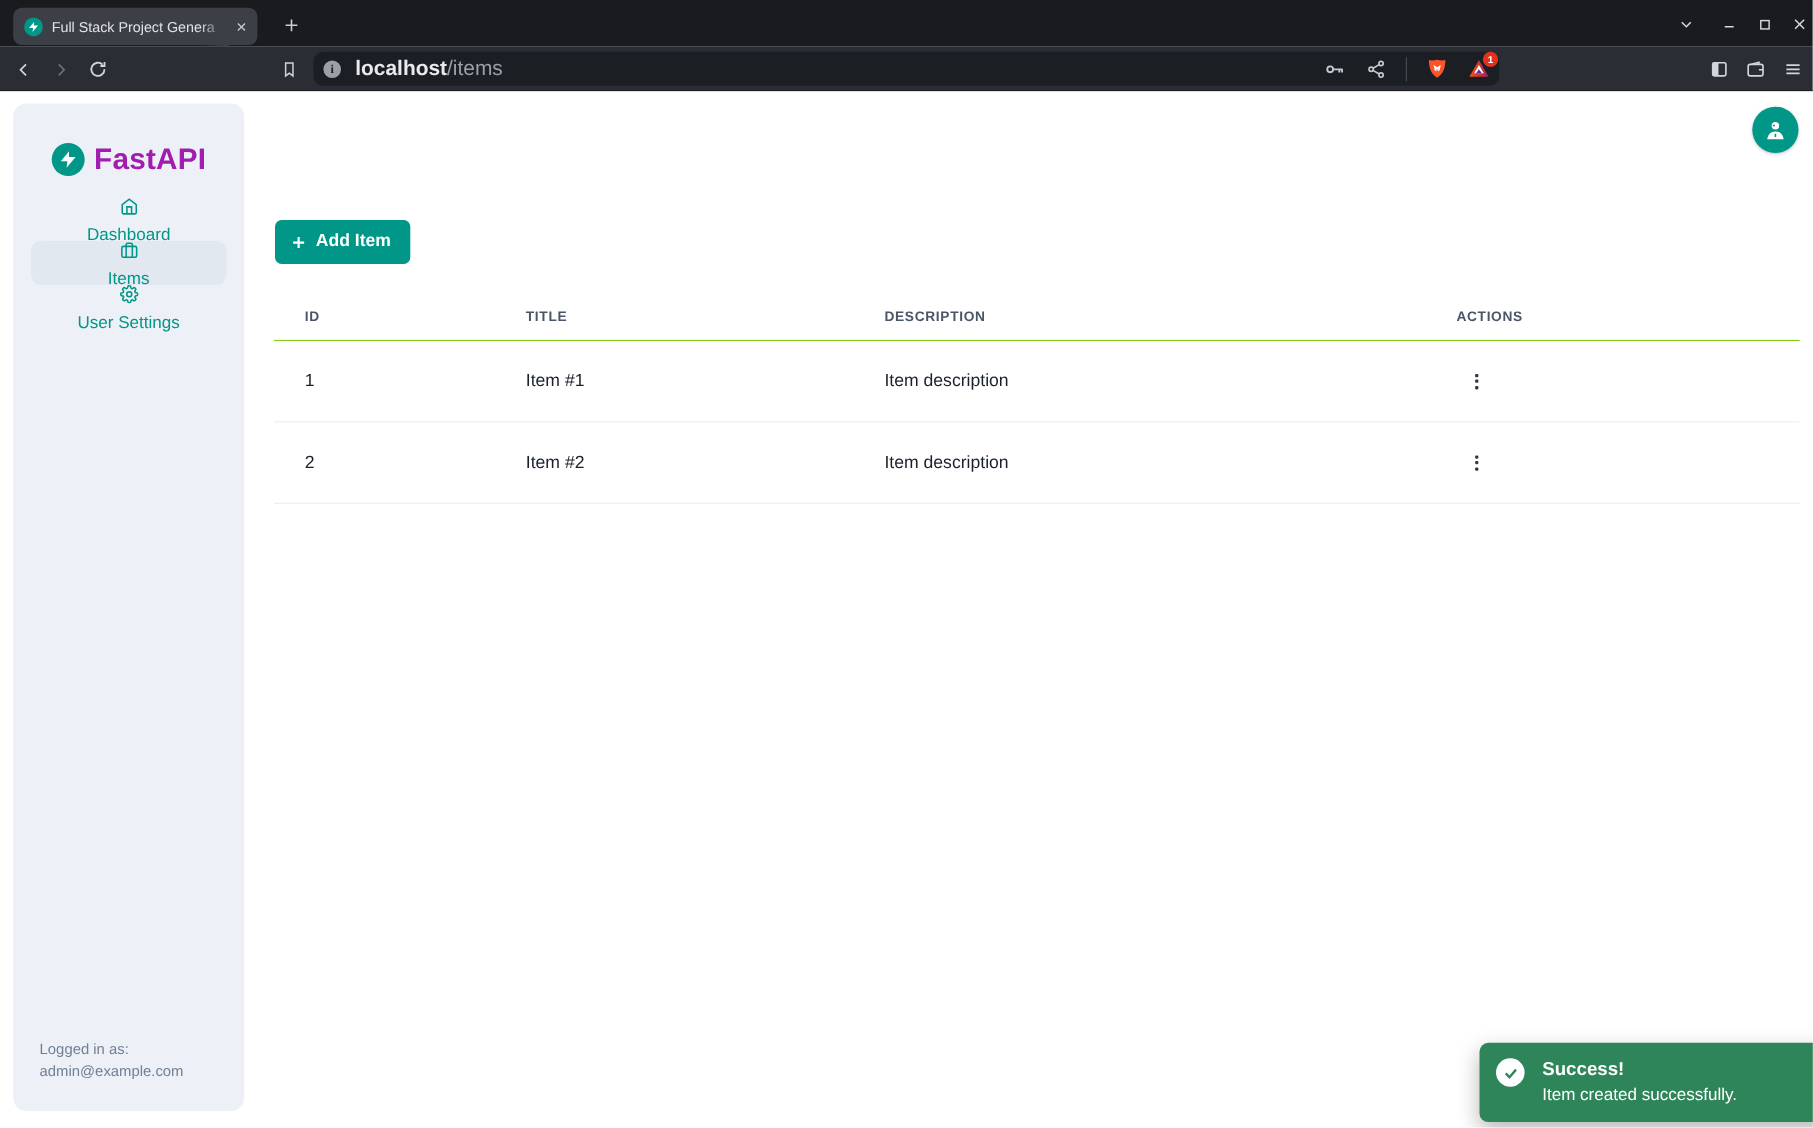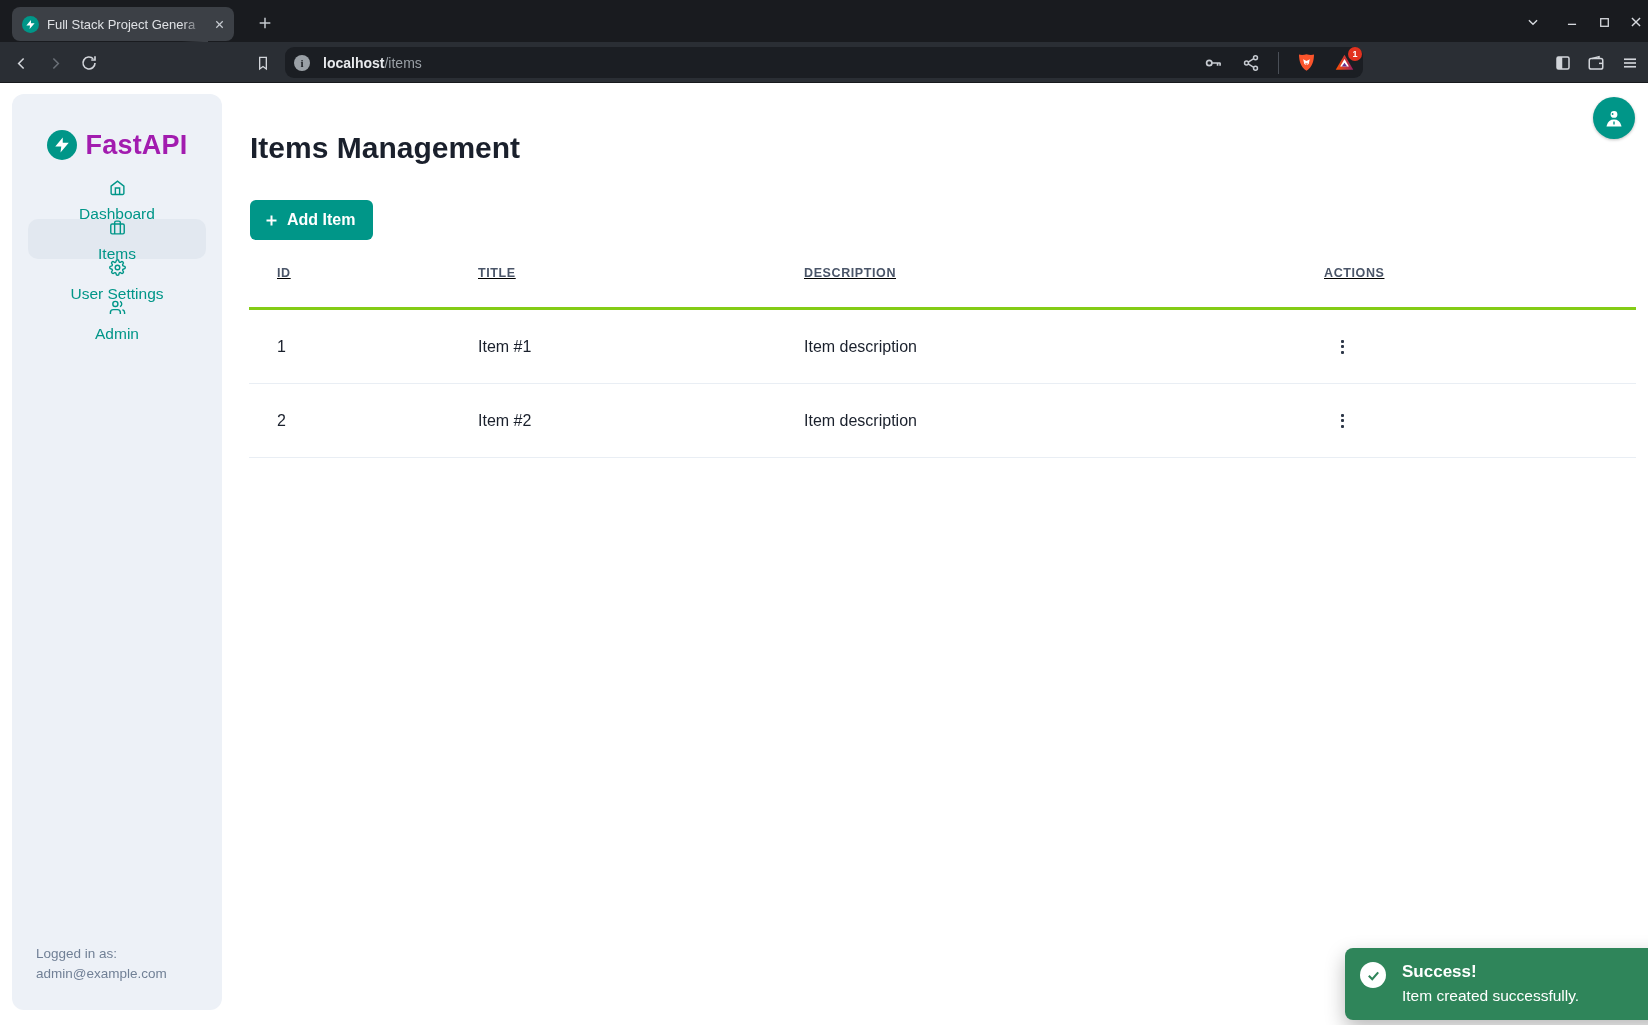--- a/index.html
+++ b/index.html
@@ -28,21 +28,21 @@
   .toolbar { position:absolute; left:0; top:42px; width:1648px; height:41px; background:#2a2e34;
              border-bottom:1px solid #17191d; }
   .tool-icon { position:absolute; top:8px; width:26px; height:26px; display:flex; align-items:center;
                justify-content:center; color:#d2d5da; border-radius:50%; }
   .tool-icon.disabled { color:#6a6f76; }
   .addressbar { position:absolute; left:285px; top:5px; width:1078px; height:31px; background:#1b1e23;
                 border-radius:9px; display:flex; align-items:center; padding:0 8px 0 9px; }
   .info-badge { width:16px; height:16px; border-radius:50%; background:#9aa0a6; color:#1b1e23;
                 font-size:11px; font-weight:bold; display:flex; align-items:center; justify-content:center;
                 font-family:"Liberation Serif", serif; flex:0 0 auto; margin-right:13px; }
-  .url { font-size:14px; white-space:nowrap; }
+  .url { font-size:19px; white-space:nowrap; }
   .url-host { color:#e8eaed; font-weight:bold; }
   .url-path { color:#9aa0a6; }
   .abar-right { margin-left:auto; display:flex; align-items:center; gap:16px; }
   .abar-icon { width:22px; height:22px; display:flex; align-items:center; justify-content:center;
                color:#c7cbd1; position:relative; }
   .vsep { width:1px; height:22px; background:#4a4f57; }
   .badge { position:absolute; top:-5px; right:-7px; min-width:14px; height:14px; border-radius:7px;
            background:#e2321f; color:#fff; font-size:9px; font-weight:bold; display:flex;
            align-items:center; justify-content:center; padding:0 3px; }
 
@@ -66,21 +66,21 @@
                 background:#009688; display:flex; align-items:center; justify-content:center;
                 box-shadow:0 1px 3px rgba(0,0,0,.25); }
 
   .page-title { position:absolute; left:250px; top:48px; font-size:30px; font-weight:bold; color:#1a202c; }
 
   .add-btn { position:absolute; left:250px; top:117px; height:40px; padding:0 18px 0 14px; background:#009688;
              border:none; border-radius:6px; color:#ffffff; font-size:16px; font-weight:bold;
              font-family:"Liberation Sans", sans-serif; display:flex; align-items:center; gap:8px; cursor:pointer; }
 
   .items-table { position:absolute; left:249px; top:183px; width:1387px; }
-  .t-head { display:flex; height:44px; border-bottom:3px solid #84cc16;text-decoration:underline; }
+  .t-head { display:flex; height:44px; align-items:center; border-bottom:1px solid #84cc16; }
   .t-row { display:flex; height:74px; align-items:center; border-bottom:1px solid #e9eef4; }
   .col-id { width:201px; padding-left:28px; }
   .col-title { width:326px; padding-left:28px; }
   .col-desc { width:520px; padding-left:28px; }
   .col-act { width:340px; padding-left:28px; }
   .th { font-size:12.5px; font-weight:bold; color:#4a5568; letter-spacing:0.6px; }
   .td { font-size:16px; color:#1a202c; }
   .kebab { width:24px; height:28px; margin-left:6px; background:none; border:none; cursor:pointer;
            display:flex; flex-direction:column; align-items:center; justify-content:center; gap:2.5px; }
   .kebab i { width:3px; height:3px; border-radius:1px; background:#2d3748; display:block; }
@@ -262,47 +262,37 @@
             </svg>
           <span>Items</span>
         </div>
         <div class="nav-item">
           <svg width="17" height="17" viewBox="0 0 24 24" fill="none" stroke="currentColor" stroke-width="2">
               <circle cx="12" cy="12" r="3.2"></circle>
               <path d="M19.4 15a1.65 1.65 0 0 0 .33 1.82l.06.06a2 2 0 0 1-2.83 2.83l-.06-.06a1.65 1.65 0 0 0-1.82-.33 1.65 1.65 0 0 0-1 1.51V21a2 2 0 0 1-4 0v-.09A1.65 1.65 0 0 0 9 19.4a1.65 1.65 0 0 0-1.82.33l-.06.06a2 2 0 0 1-2.83-2.83l.06-.06a1.65 1.65 0 0 0 .33-1.82 1.65 1.65 0 0 0-1.51-1H3a2 2 0 0 1 0-4h.09A1.65 1.65 0 0 0 4.6 9a1.65 1.65 0 0 0-.33-1.82l-.06-.06a2 2 0 0 1 2.83-2.83l.06.06a1.65 1.65 0 0 0 1.82.33H9a1.65 1.65 0 0 0 1-1.51V3a2 2 0 0 1 4 0v.09a1.65 1.65 0 0 0 1 1.51 1.65 1.65 0 0 0 1.82-.33l.06-.06a2 2 0 0 1 2.83 2.83l-.06.06a1.65 1.65 0 0 0-.33 1.82V9a1.65 1.65 0 0 0 1.51 1H21a2 2 0 0 1 0 4h-.09a1.65 1.65 0 0 0-1.51 1z"></path>
             </svg>
           <span>User Settings</span>
         </div>
-        <div class="nav-item">
-          <svg width="17" height="17" viewBox="0 0 24 24" fill="none" stroke="currentColor" stroke-width="2">
-              <path d="M16 21v-2a4 4 0 0 0-4-4H6a4 4 0 0 0-4 4v2"></path>
-              <circle cx="9" cy="7" r="3.6"></circle>
-              <path d="M22 21v-2a4 4 0 0 0-3-3.87"></path>
-              <path d="M15.5 3.3a4 4 0 0 1 0 7.4"></path>
-            </svg>
-          <span>Admin</span>
-        </div>
       </div>
       <div class="side-footer">
         <div>Logged in as:</div>
         <div>admin@example.com</div>
       </div>
     </div>
 
     <button class="avatar-btn" style="border:none;cursor:pointer;">
       <svg width="24" height="24" viewBox="0 0 24 24" fill="none" stroke="#ffffff" stroke-width="2">
           <circle cx="12" cy="8.4" r="3.4" fill="#ffffff" stroke="none"></circle>
           <circle cx="10.6" cy="8" r="0.9" fill="#009688" stroke="none"></circle>
           <path d="M5.8 19.5c.9-3.3 3.2-5 6.2-5s5.3 1.7 6.2 5" fill="#ffffff" stroke="none"></path>
           <path d="M5.8 19.5c.9-3.3 3.2-5 6.2-5s5.3 1.7 6.2 5z" fill="#ffffff"></path>
           <line x1="12" y1="15.5" x2="12" y2="18.5" stroke="#009688" stroke-width="1.4"></line>
         </svg>
     </button>
 
-    <h1 class="page-title">Items Management</h1>
 
     <button class="add-btn">
       <svg width="15" height="15" viewBox="0 0 24 24" fill="none" stroke="#ffffff" stroke-width="3.2">
           <line x1="12" y1="4" x2="12" y2="20"></line>
           <line x1="4" y1="12" x2="20" y2="12"></line>
         </svg>
       <span>Add Item</span>
     </button>
 
     <div class="items-table">

